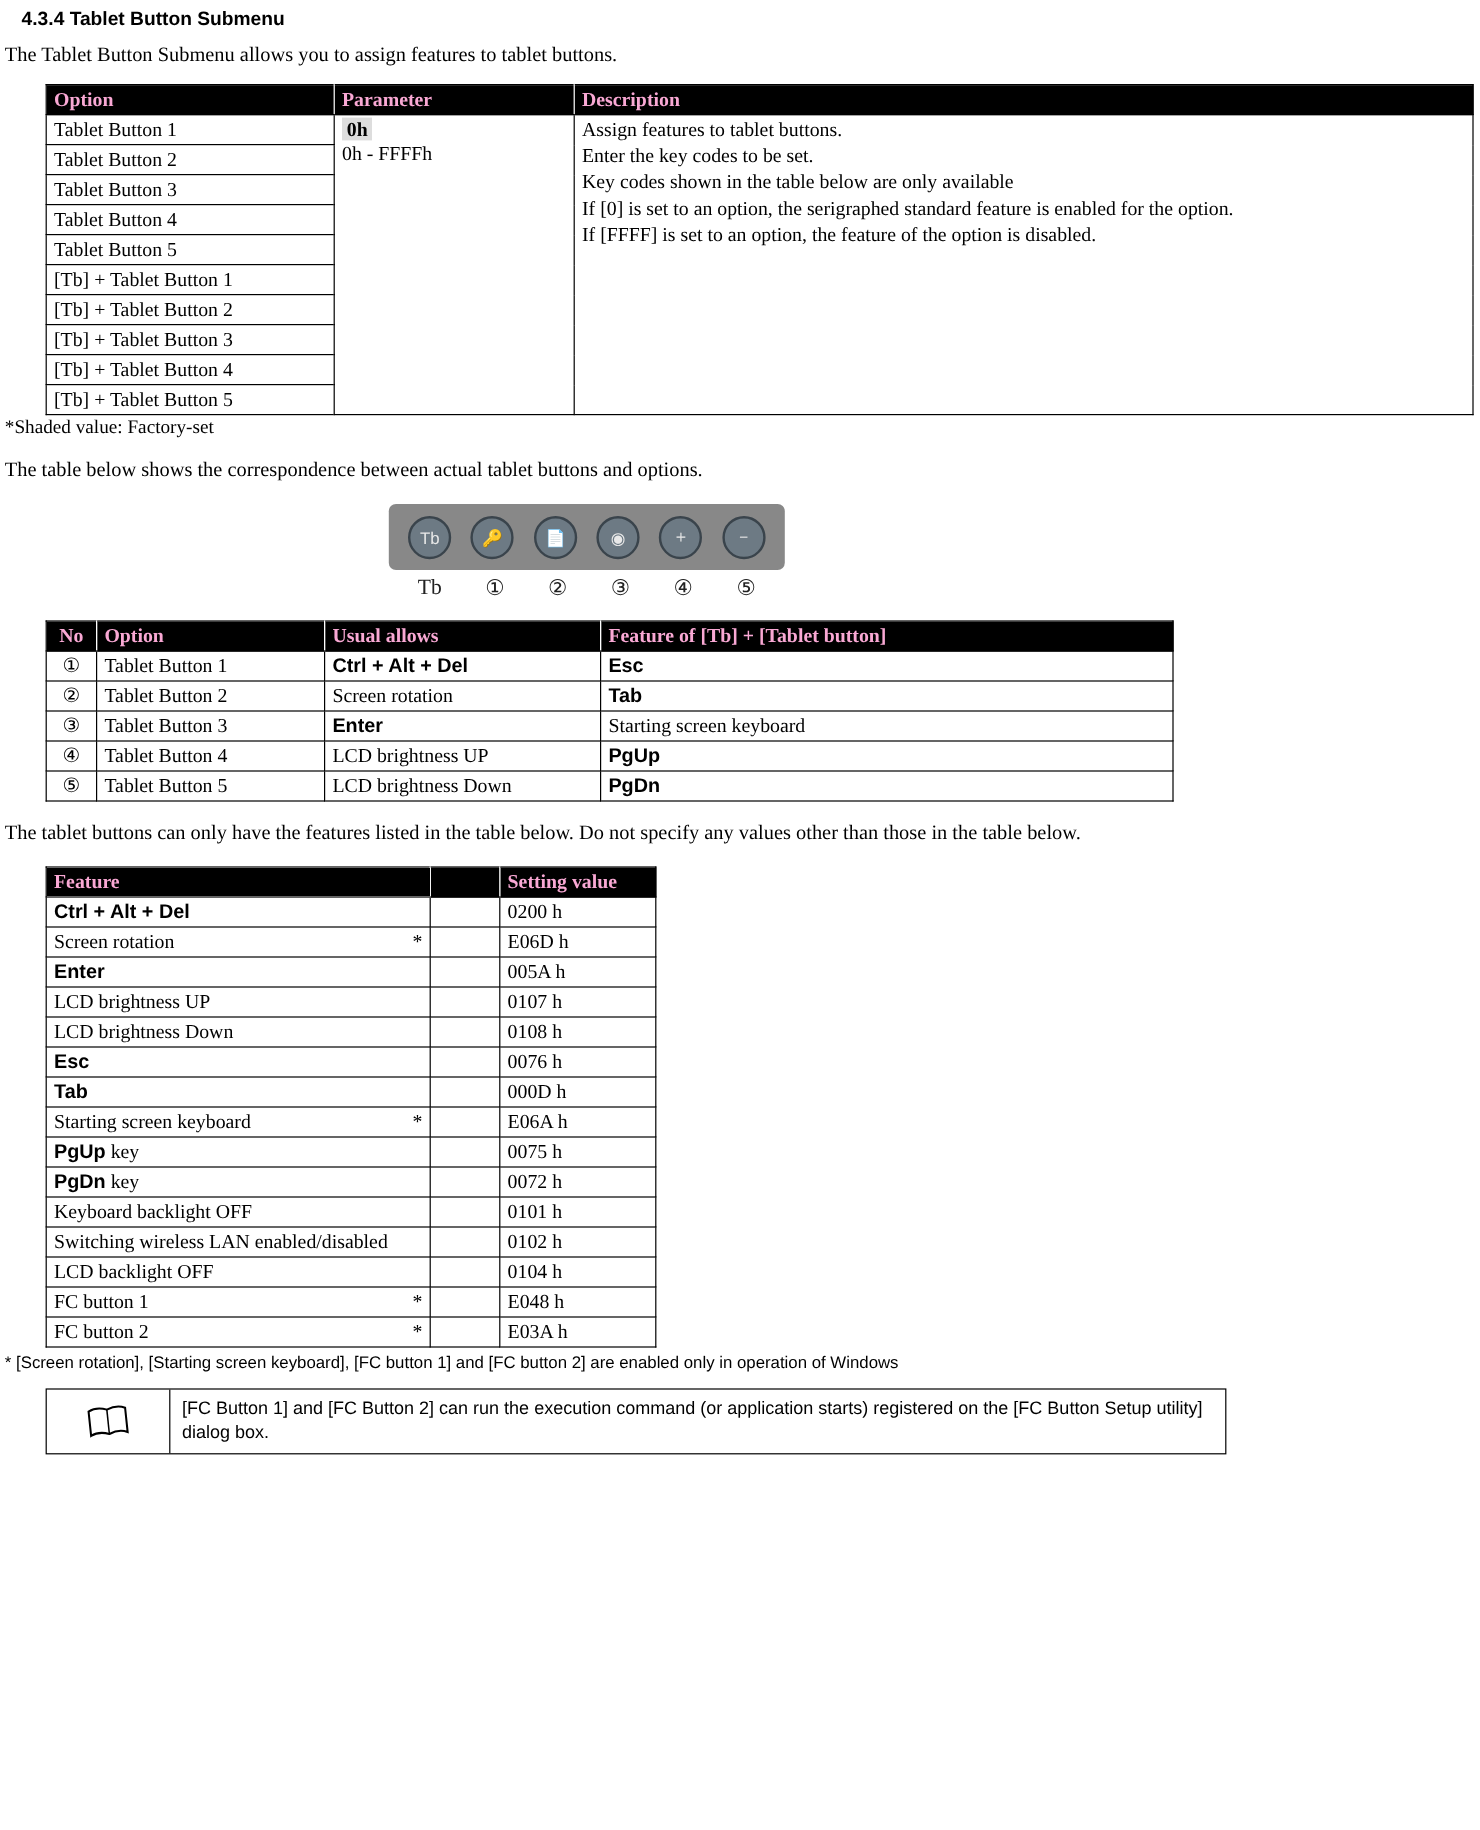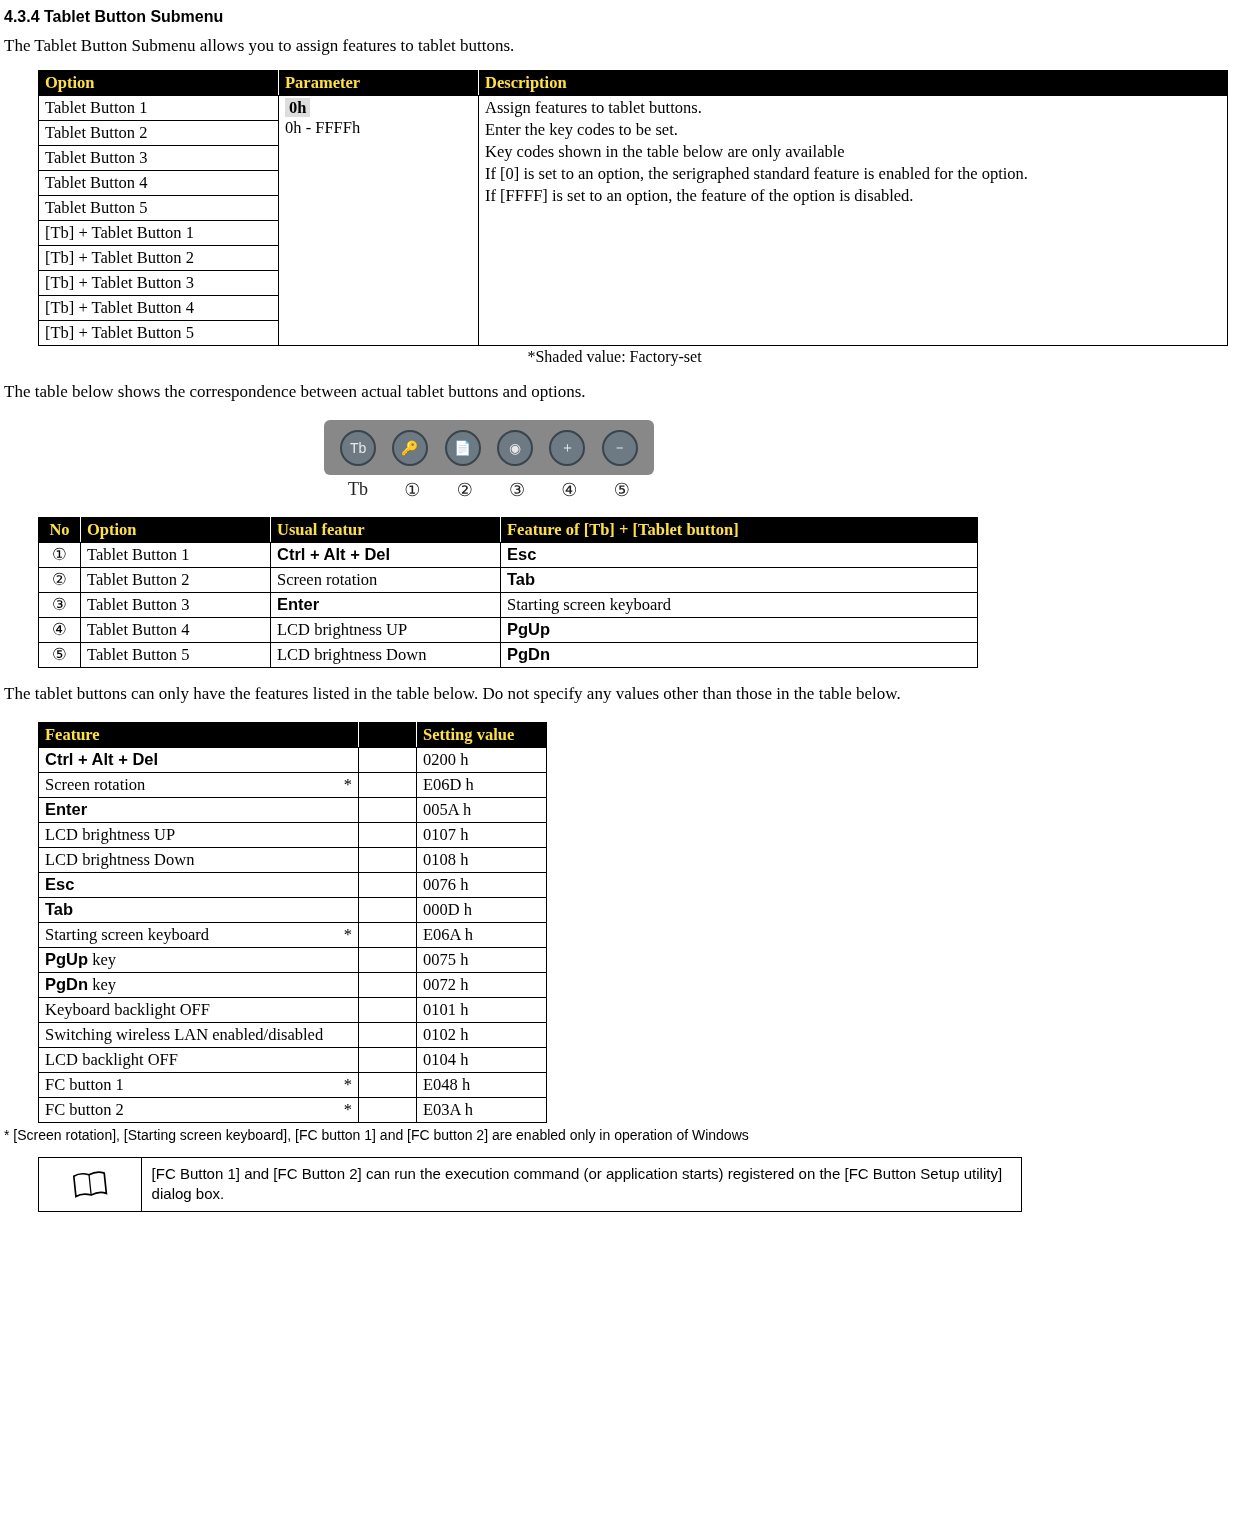--- a/index.html
+++ b/index.html
@@ -8,48 +8,48 @@
     font-size: 16px;
     margin: 0;
     padding: 4px;
     color: #000;
     width: 1233px;
   }
   .heading {
     font-family: Arial, Helvetica, sans-serif;
     font-weight: bold;
     font-size: 16px;
-    margin: 4px 0 10px 0;
+    margin: 4px 0 10px 14px;
   }
   .intro { margin: 10px 0 14px 0; font-size: 17px; }
   .tbl {
     border-collapse: collapse;
     margin-left: 34px;
   }
   .tbl th, .tbl td {
     border: 1px solid #000;
     padding: 2px 6px;
     text-align: left;
     vertical-align: top;
     font-size: 16.5px;
   }
   .tbl th {
     background: #000;
-    color: #fde047;
+    color: #f9a8d4;
     font-weight: bold;
     font-size: 16.5px;
     border: 1px solid #fff;
     border-top: 1px solid #000;
     border-bottom: 1px solid #000;
   }
   .tbl th:first-child { border-left: 1px solid #000; }
   .tbl th:last-child { border-right: 1px solid #000; }
   .shaded { background: #ddd; font-weight: bold; }
   .footnote-r {
-    text-align: center;
+    text-align: left;
     font-size: 16px;
     margin: 2px 0 6px 0;
     padding-right: 4px;
   }
   .para { margin: 16px 0 18px 0; font-size: 17px; }
   .buttons-img {
     margin-left: 320px;
     margin-bottom: 16px;
   }
   .btn-photo {
@@ -202,21 +202,21 @@
     <span>④</span>
     <span>⑤</span>
   </div>
 </div>
 
 <table class="tbl tbl2" style="width:940px">
 <thead>
 <tr>
   <th style="width:42px" class="center">No</th>
   <th style="width:190px">Option</th>
-  <th style="width:230px">Usual featur</th>
+  <th style="width:230px">Usual allows</th>
   <th>Feature of [Tb] + [Tablet button]</th>
 </tr>
 </thead>
 <tbody id="t2body">
       <tr>
         <td class="center">①</td>
         <td>Tablet Button 1</td>
         <td><span class="bold-sans">Ctrl + Alt + Del</span></td>
         <td><span class="bold-sans">Esc</span></td>
       </tr>

